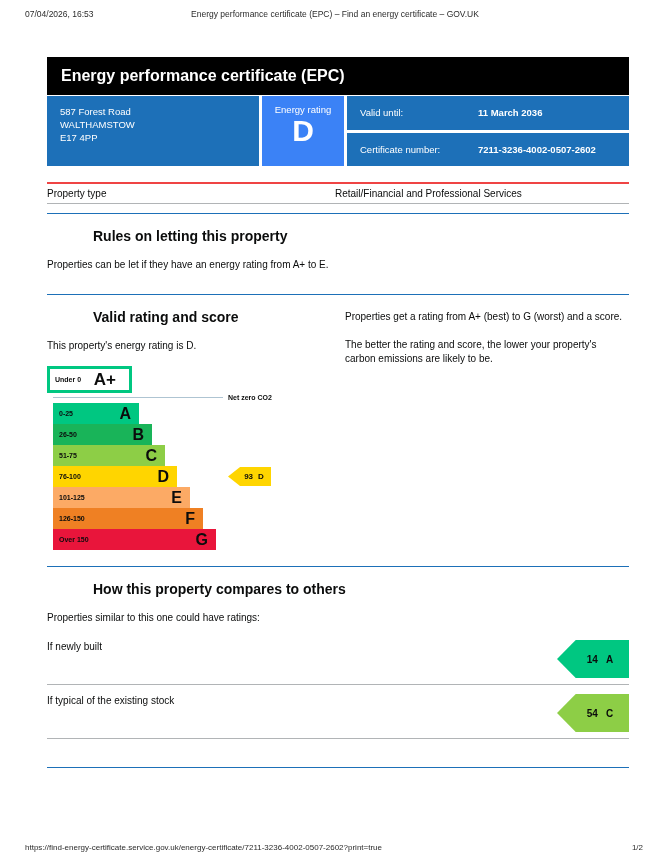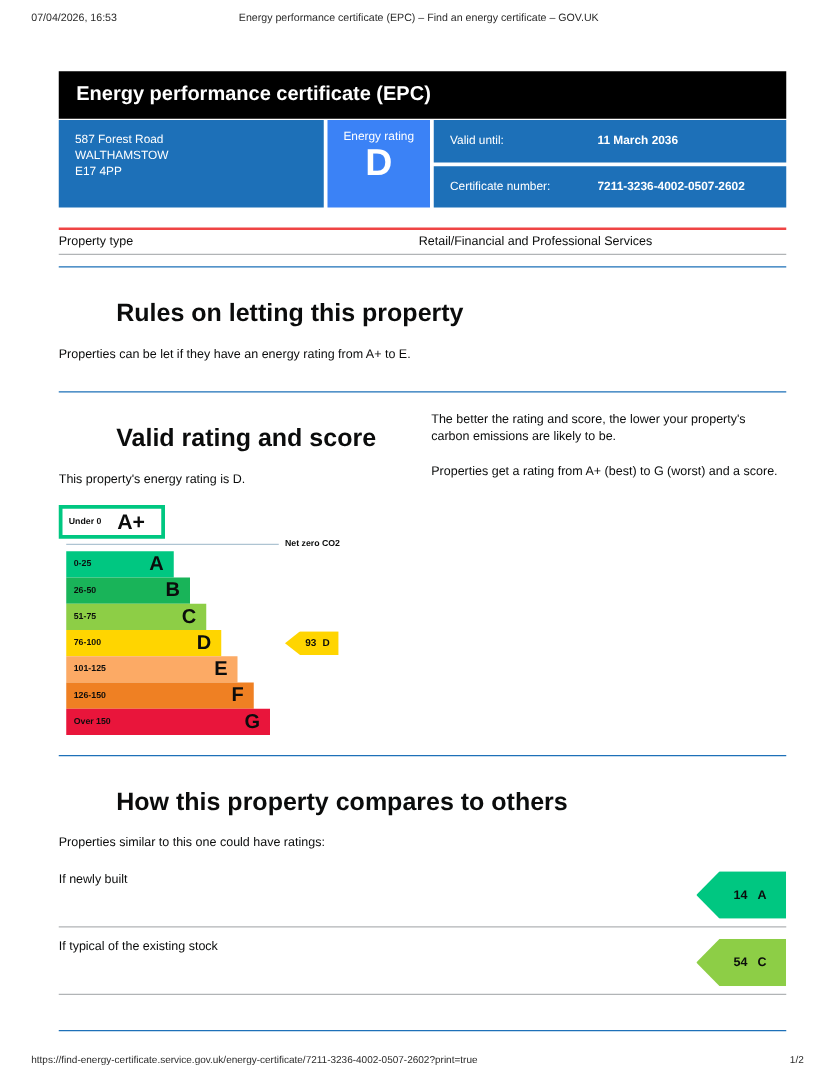--- a/index.html
+++ b/index.html
@@ -30,21 +30,21 @@
   .prow:first-child { border-top:2px solid #ef4444; }
   .plabel { width:288px; }
   .pvalue { flex:1; }
 
   hr.blue { border:none; border-top:1.5px solid #2e7cb5; }
   .hr1 { margin-top:9px; }
   .hr2 { margin-top:22px; }
   .hr3 { margin-top:16px; }
   .hr4 { margin-top:28px; }
 
-  h2 { font-size:20px; font-weight:bold; margin-top:26px;padding-left:46px; }
+  h2 { font-size:14px; font-weight:bold; margin-top:14px;padding-left:46px; }
   p.body { font-size:10px; line-height:14px; margin-top:14px; }
 
   .twocol { display:flex; margin-top:0; }
   .leftcol { width:298px; }
   .rightcol { flex:1; }
   .rightcol p.body:first-child { margin-top:15px; }
 
   .chart { margin-top:13px; }
   .aplus-box { width:85px; height:27px; border:3px solid #00c781; background:#fff; display:flex; align-items:center; }
   .aplus-box .range { font-size:7px; font-weight:bold; padding-left:5px; }
@@ -161,22 +161,22 @@
               <span class="letter">G</span>
             </div>
             <div class="marker" style="background: rgb(255, 213, 0); left: 175px; top: 64px;">
               <span>93</span>
               <span>D</span>
             </div>
           </div>
       </div>
     </div>
     <div class="rightcol">
+      <p class="body">Properties get a rating from A+ (best) to G (worst) and a score.</p>
       <p class="body">The better the rating and score, the lower your property's carbon emissions are likely to be.</p>
-      <p class="body">Properties get a rating from A+ (best) to G (worst) and a score.</p>
     </div>
   </div>
 
   <hr class="blue hr3" style="border-top-color: rgb(29, 112, 184);">
 
   <h2>How this property compares to others</h2>
   <p class="body">Properties similar to this one could have ratings:</p>
 
   <div id="compare-rows">
       <div class="cmp-row">

